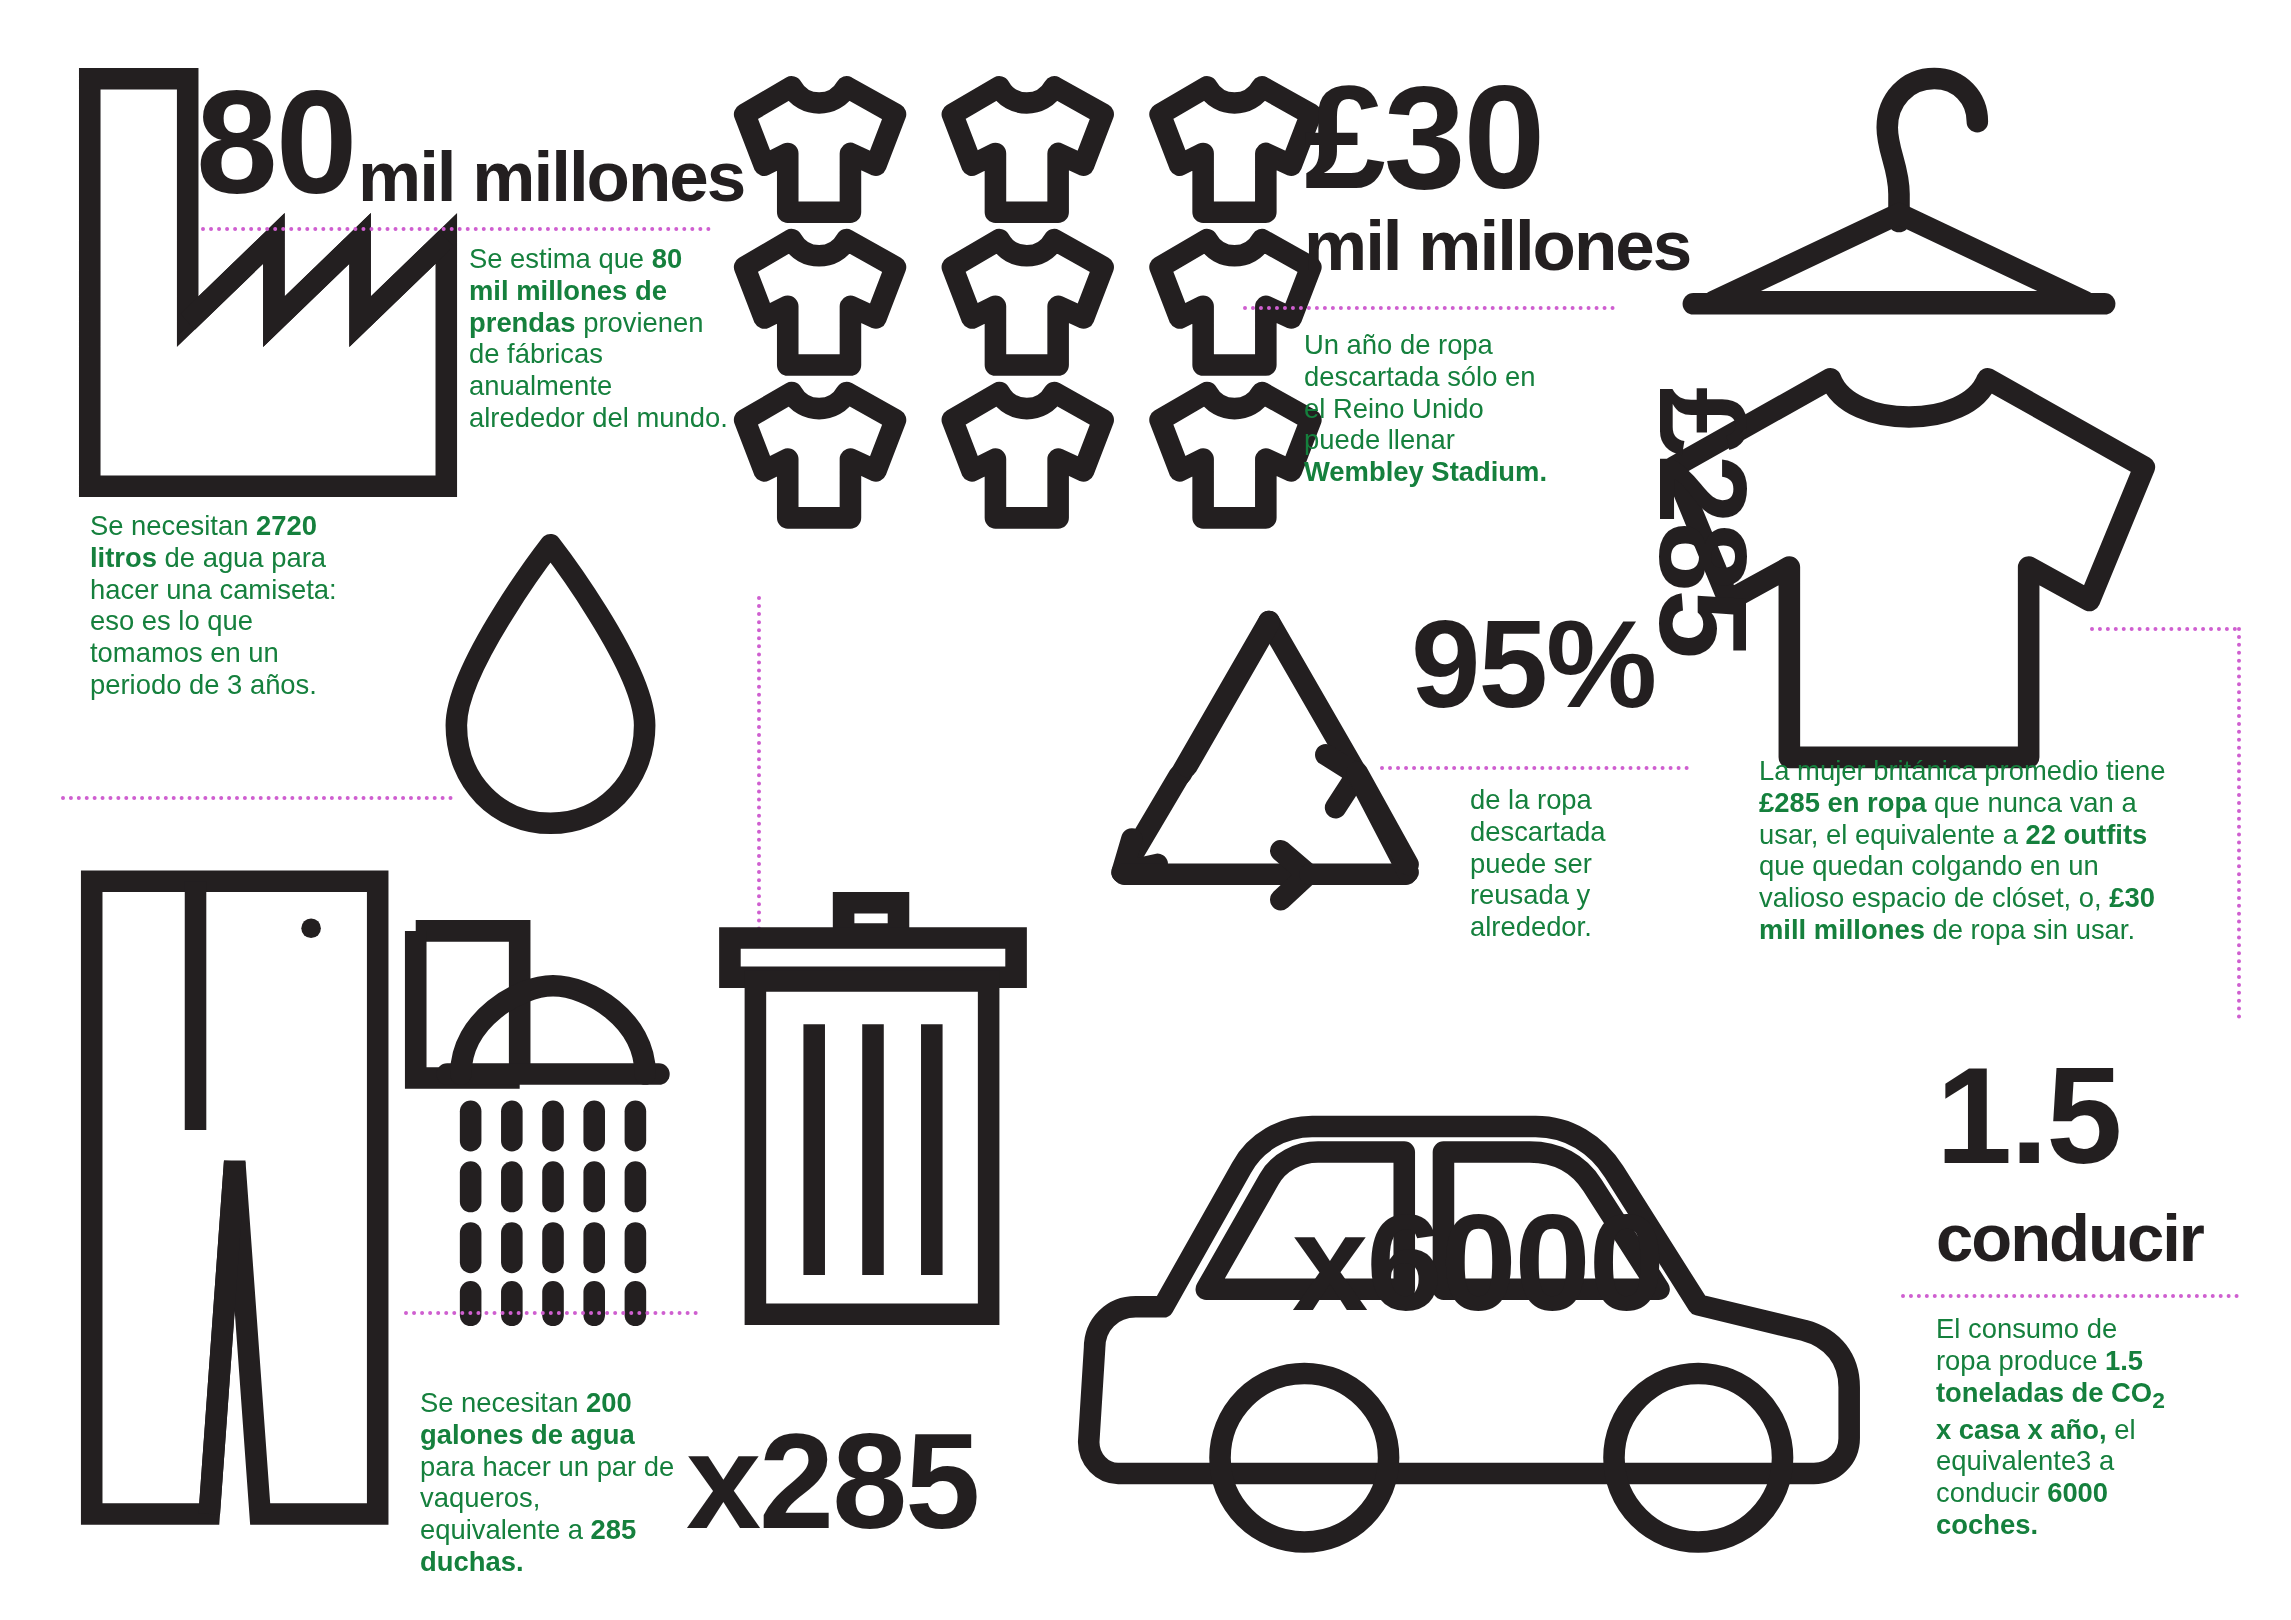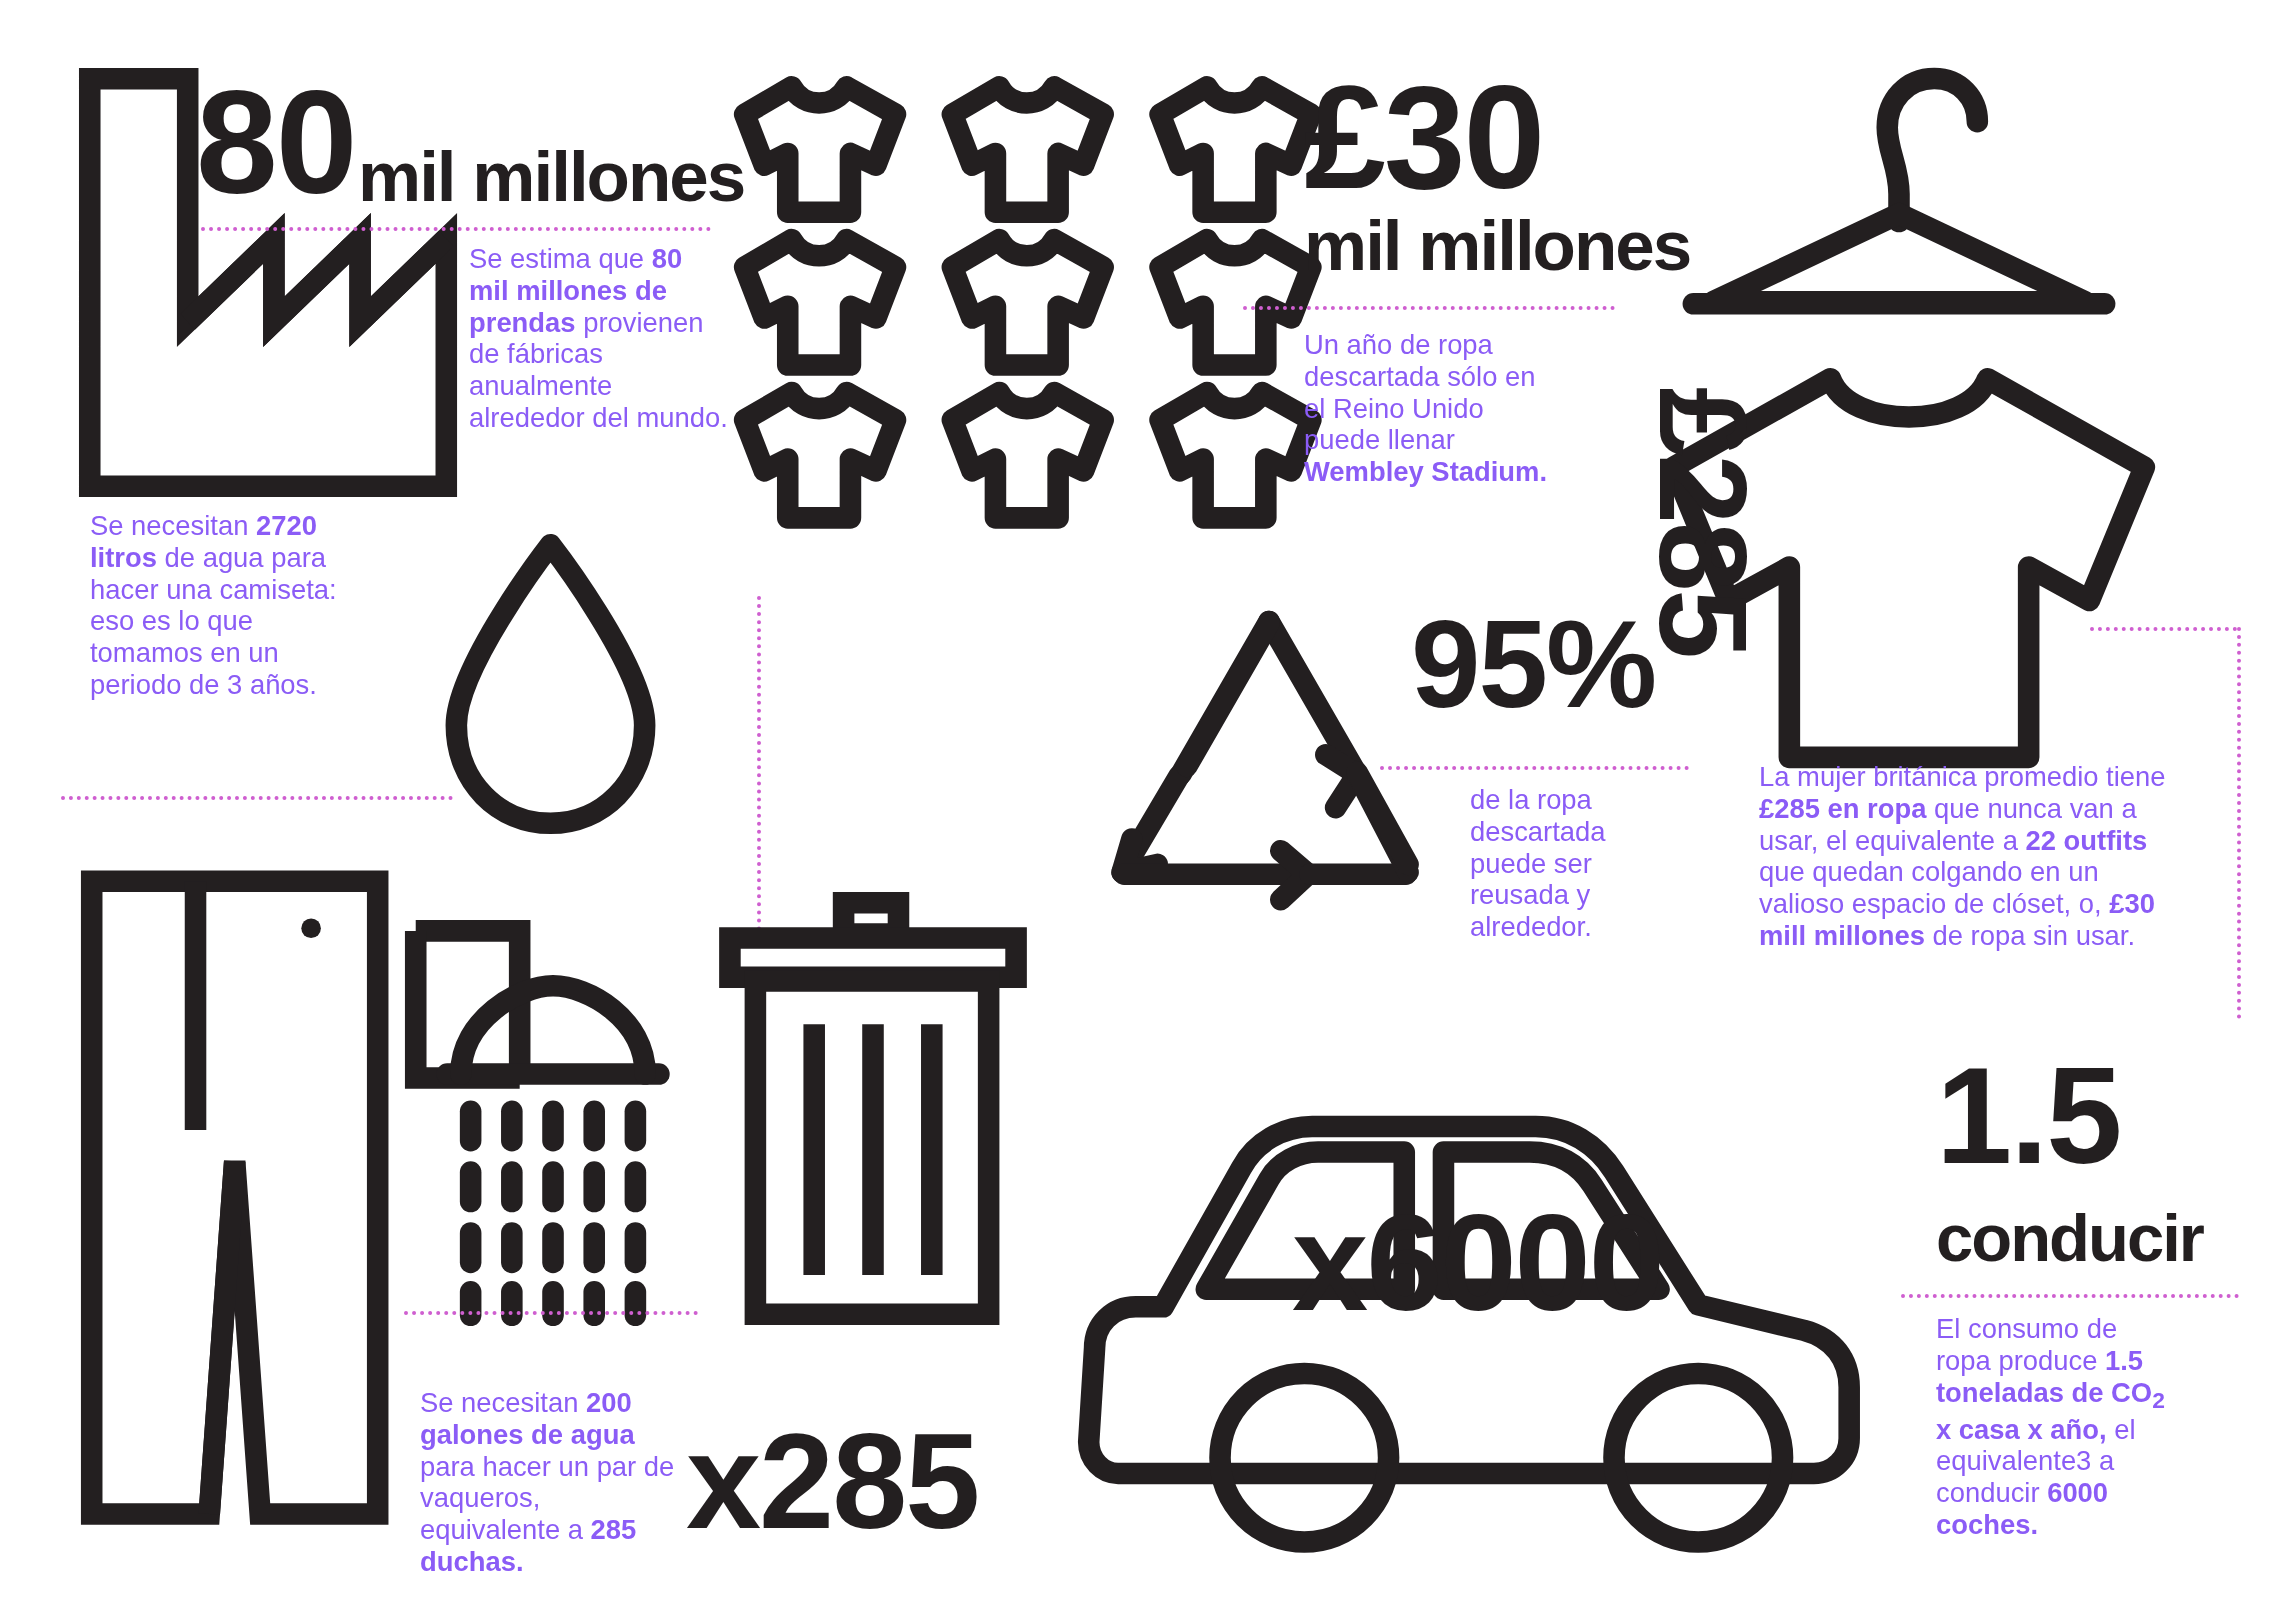--- a/index.html
+++ b/index.html
@@ -1,21 +1,21 @@
 <!DOCTYPE html>
 <html lang="es"><head>
 <meta charset="utf-8">
 <style>
   html,body{margin:0;padding:0;background:#ffffff;}
   body{width:2292px;height:1620px;position:relative;overflow:hidden;
        font-family:"Liberation Sans", sans-serif;color:#231f20;}
   .stage{position:absolute;left:0;top:0;width:2292px;height:1439px;}
   .abs{position:absolute;}
   .bigNum{font-weight:bold;color:#231f20;line-height:0.9;letter-spacing:-2px;}
-  .body{font-size:27.4px;line-height:1.16;color:#8b5cf6;}
+  .body{font-size:27.4px;line-height:1.16;color:#15803d;}
   .body b{font-weight:bold;}
   .dots{border-top:4.9px dotted #cf5fd0;height:0;}
   .dotsV{border-left:4.9px dotted #cf5fd0;width:0;}
   svg{display:block;overflow:visible;}
   .ink{fill:none;stroke:#231f20;stroke-width:22;stroke-linejoin:miter;stroke-linecap:butt;}
   .inkR{fill:none;stroke:#231f20;stroke-width:22;stroke-linejoin:round;stroke-linecap:round;}
   .inkFill{fill:#231f20;}
 </style>
 <title>Infografía: impacto ambiental de la ropa</title></head>
 <body>
@@ -96,21 +96,21 @@
     <svg width="510" height="412" viewBox="0 0 520 420" aria-hidden="true">
       <path class="inkR" d="M180 14 C200 66 320 66 340 14 L500 104 L444 240 L382 206 V400 H138 V206 L76 240 L20 104 Z"></path>
     </svg>
   </div>
 
   <div class="abs bigNum" style="left:1759px;top:387px;font-size:125px;transform:rotate(90deg);transform-origin:left top;">£285</div>
 
   <div class="abs dots" style="left:2090px;top:627px;width:147px;"></div>
   <div class="abs dotsV" style="left:2237px;top:627px;height:392px;"></div>
 
-  <div class="abs body" style="left:1759px;top:755px;width:421px;margin-top:6px;">La mujer británica promedio tiene <b>£285 en ropa</b> que nunca van a usar, el equivalente a <b>22 outfits</b> que quedan colgando en un valioso espacio de clóset, o, <b>£30 mill millones</b> de ropa sin usar.</div>
+  <div class="abs body" style="left:1759px;top:755px;width:421px;">La mujer británica promedio tiene <b>£285 en ropa</b> que nunca van a usar, el equivalente a <b>22 outfits</b> que quedan colgando en un valioso espacio de clóset, o, <b>£30 mill millones</b> de ropa sin usar.</div>
 
   <div class="abs" style="left:423px;top:529px;">
     <svg width="255" height="314" viewBox="0 0 260 320" aria-hidden="true">
       <path class="inkR" d="M130 16 C130 16 34 140 34 200 C34 258 77 300 130 300 C183 300 226 258 226 200 C226 140 130 16 130 16 Z"></path>
     </svg>
   </div>
 
   <div class="abs dotsV" style="left:757px;top:596px;height:343px;"></div>
 
   <div class="abs" style="left:1063px;top:598px;">

